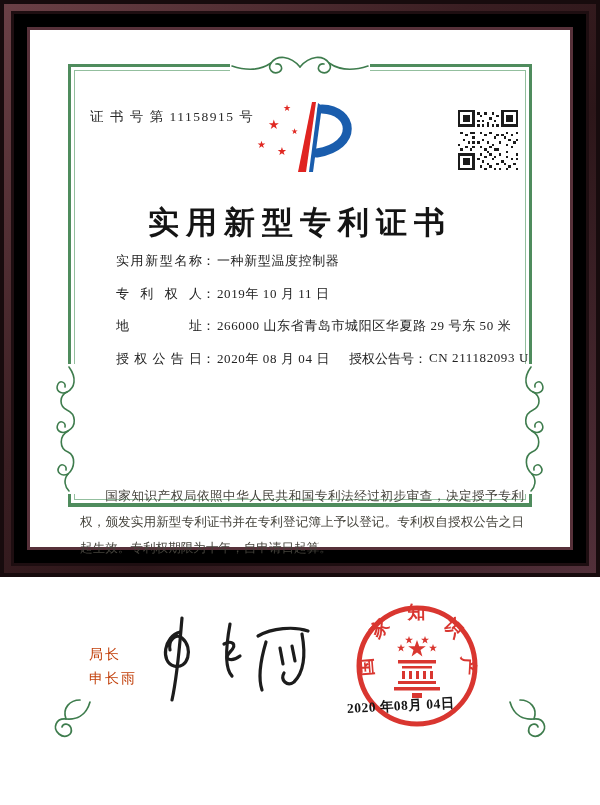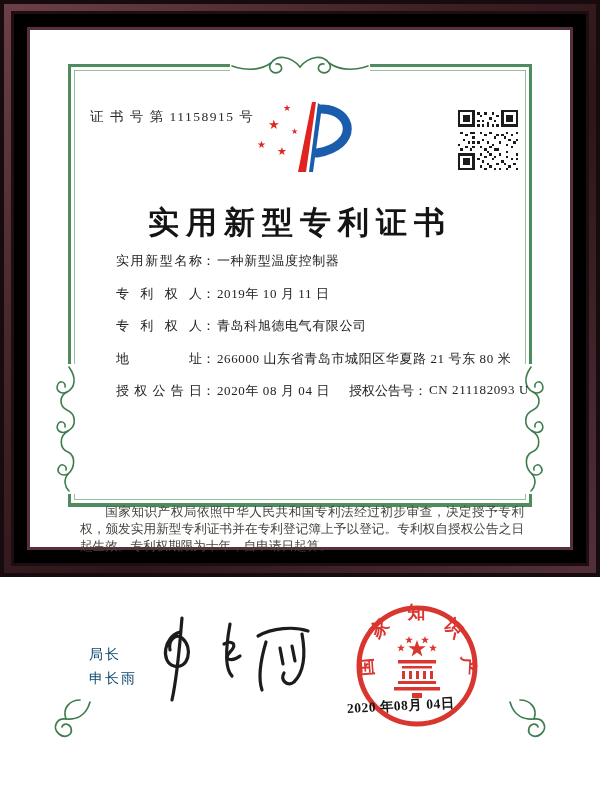--- a/index.html
+++ b/index.html
@@ -32,27 +32,27 @@
 
   
   .fields{position:absolute;left:97px;top:252px;width:430px;font-size:13px;color:#222;margin-left:19px;}
   .frow{position:relative;height:32.5px;white-space:nowrap;}
   .flabel{display:inline-block;width:86px;text-align:justify;text-align-last:justify;letter-spacing:0;vertical-align:top;}
   .fcolon{display:inline-block;vertical-align:top;}
   .fvalue{display:inline-block;letter-spacing:0.6px;vertical-align:top;margin-left:2px;}
   .grant-no{position:absolute;left:233px;top:0;}
 
   
-  .body-text{position:absolute;left:80px;top:483px;width:444px;font-size:12.6px;line-height:17px;
-             color:#45433c;text-align:justify;margin-top:21px;}
+  .body-text{position:absolute;left:80px;top:483px;width:444px;font-size:12.6px;line-height:26px;
+             color:#45433c;text-align:justify;}
   .body-text p{margin:0;text-indent:2em;}
 
   
   .signer{position:absolute;left:89px;top:642px;font-family:"Liberation Sans","DejaVu Sans",sans-serif;
-          font-size:14px;color:#0c4a6e;letter-spacing:2px;line-height:24px;}
+          font-size:14px;color:#c2410c;letter-spacing:2px;line-height:24px;}
   .signature{position:absolute;left:150px;top:610px;width:178px;height:98px;}
 
   
   .seal{position:absolute;left:350px;top:598px;width:134px;height:140px;}
   .seal-date{position:absolute;left:347px;top:696px;width:150px;font-size:13.5px;font-weight:bold;
              color:#151515;letter-spacing:0.5px;transform:rotate(-3deg);white-space:nowrap;}
 </style>
 </head>
 <body>
 
@@ -158,24 +158,21 @@
   <div class="title">实用新型专利证书</div>
 
   <div class="fields">
     <div class="frow">
       <span class="flabel">实用新型名称</span><span class="fcolon">：</span><span class="fvalue">一种新型温度控制器</span>
     </div>
     <div class="frow">
       <span class="flabel">专利权人</span><span class="fcolon">：</span><span class="fvalue">2019年 10 月 11 日</span>
     </div>
     <div class="frow">
-      <span class="flabel">专利权人</span><span class="fcolon">：</span><span class="fvalue">青岛科旭德电气有限公司</span>
-    </div>
-    <div class="frow">
-      <span class="flabel">地址</span><span class="fcolon">：</span><span class="fvalue">266000 山东省青岛市城阳区华夏路 21 号东 80 米</span>
+      <span class="flabel">地址</span><span class="fcolon">：</span><span class="fvalue">266000 山东省青岛市城阳区华夏路 29 号东 50 米</span>
     </div>
     <div class="frow">
       <span class="flabel">授权公告日</span><span class="fcolon">：</span><span class="fvalue">2020年 08 月 04 日</span>
       <span class="grant-no">
         <span>授权公告号</span><span>：</span><span class="fvalue">CN 211182093 U</span>
       </span>
     </div>
   </div>
 
   <div class="body-text">

